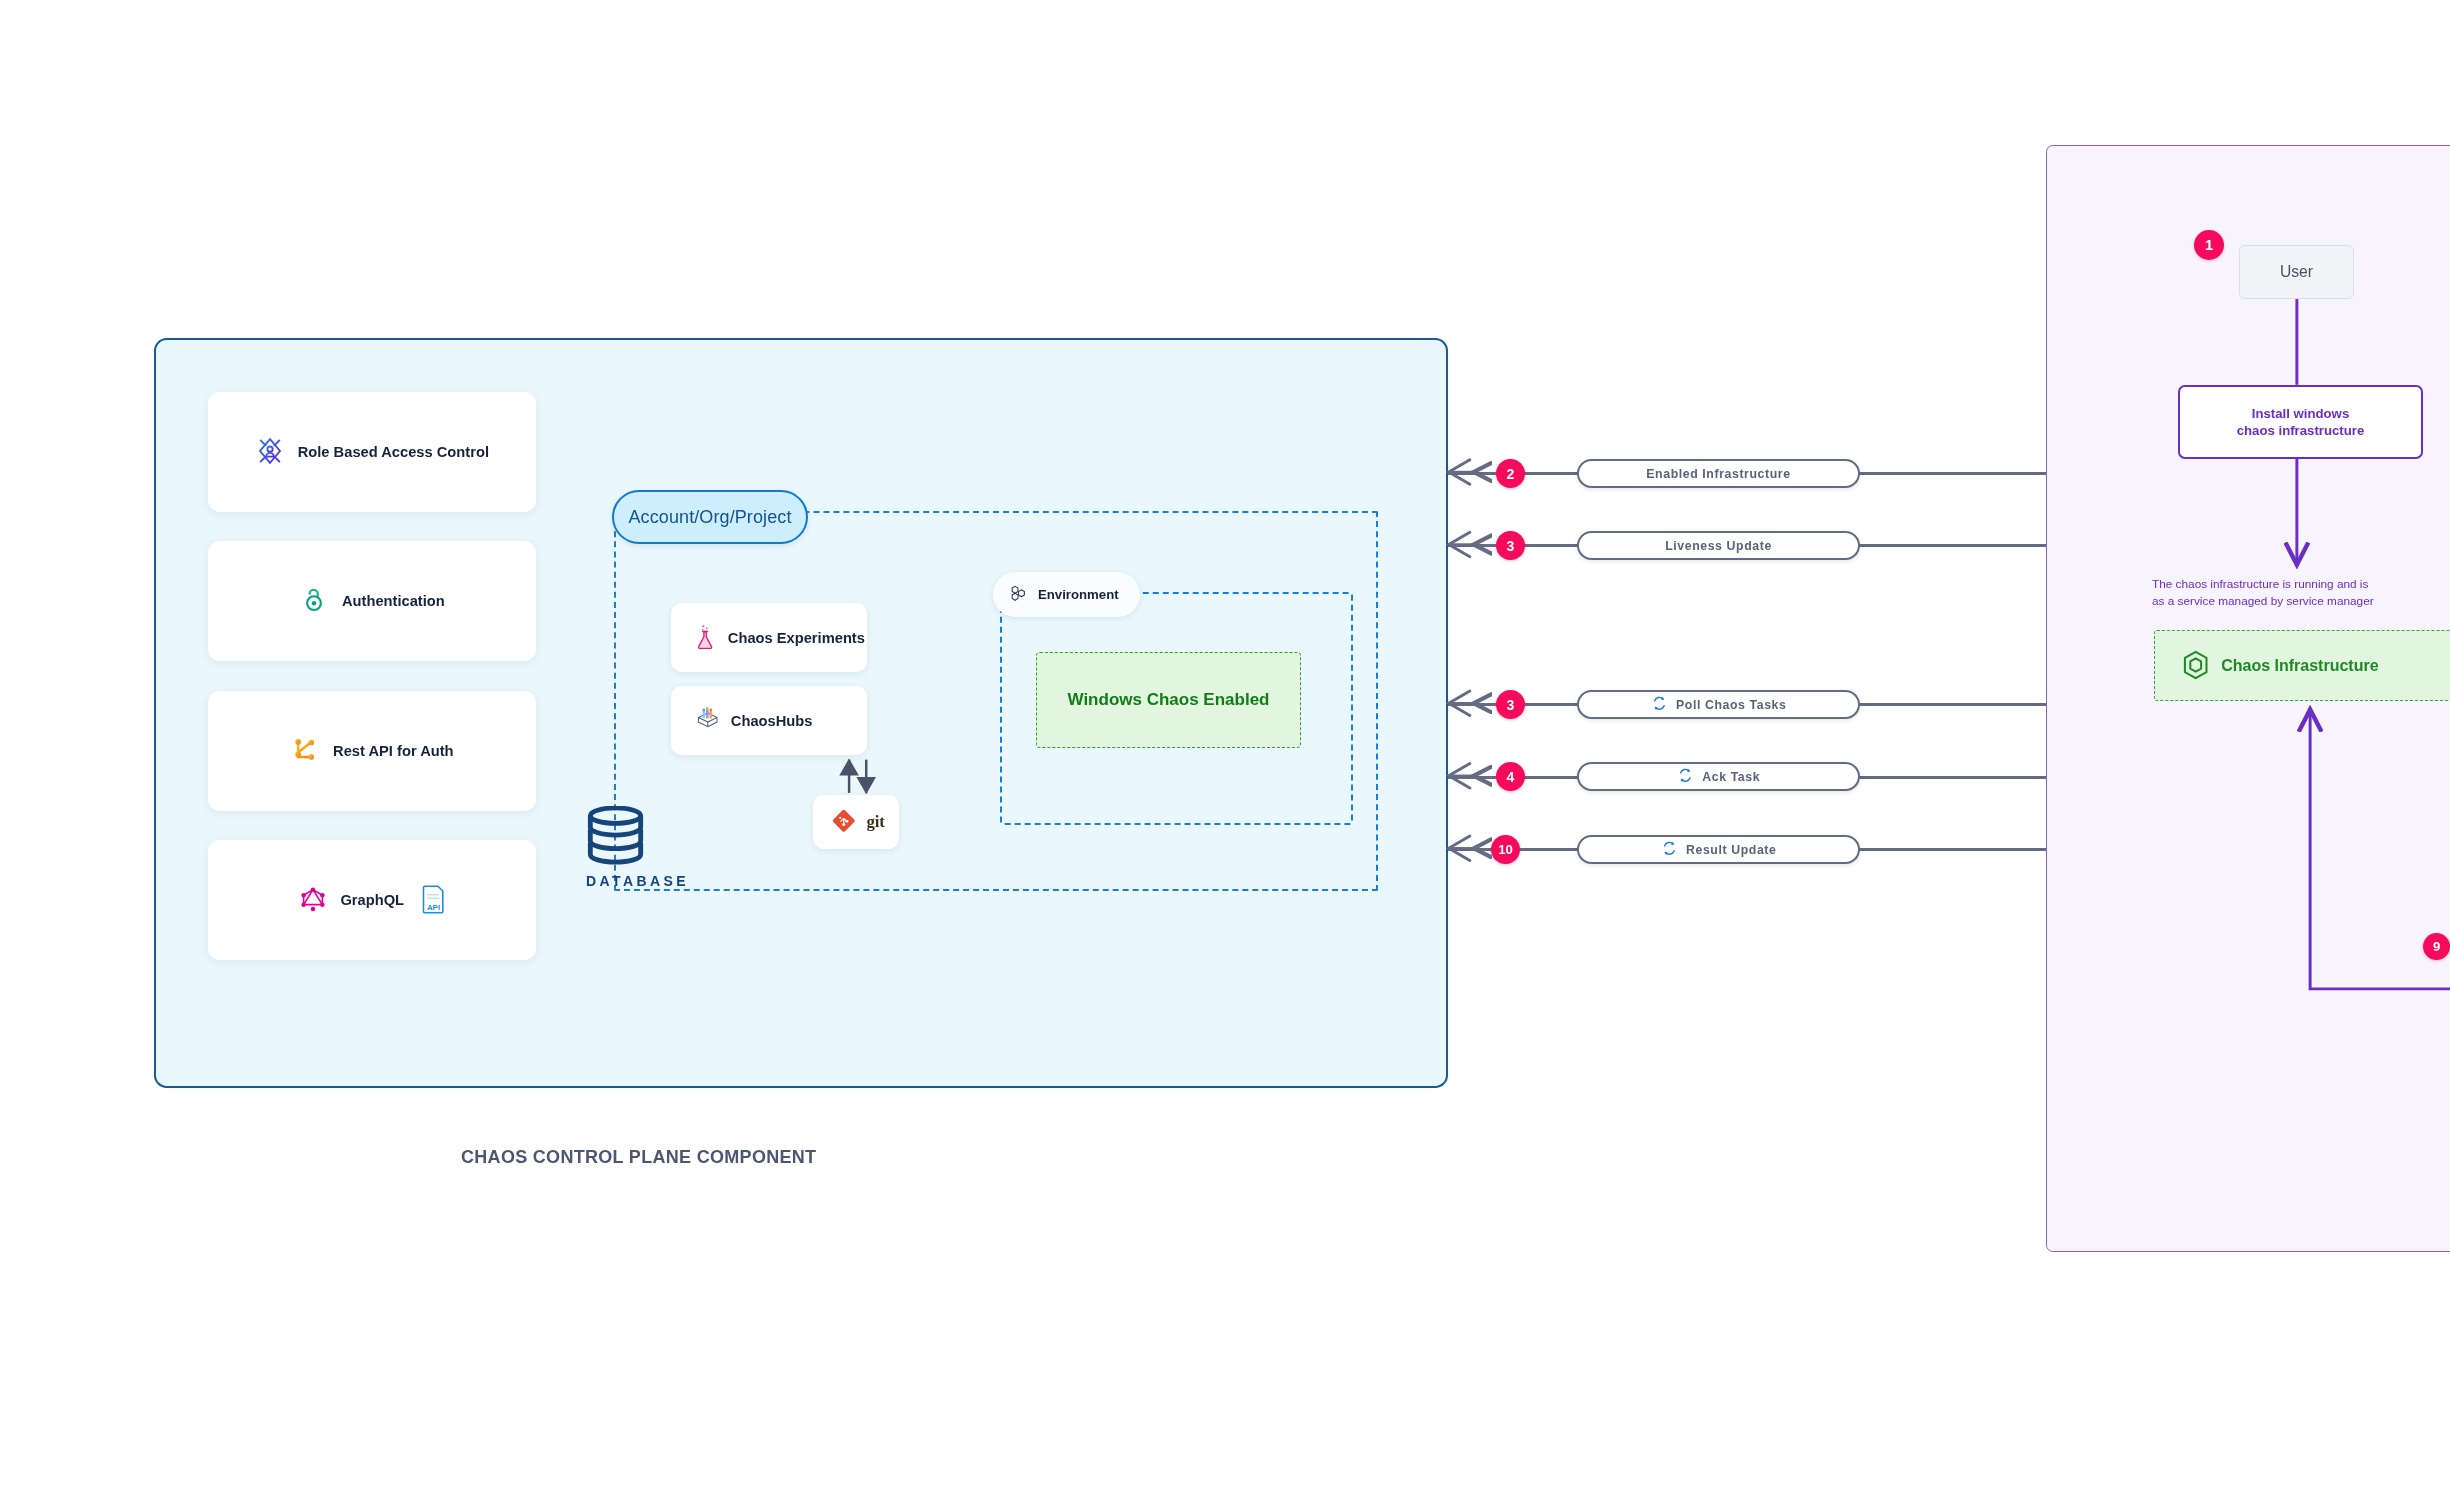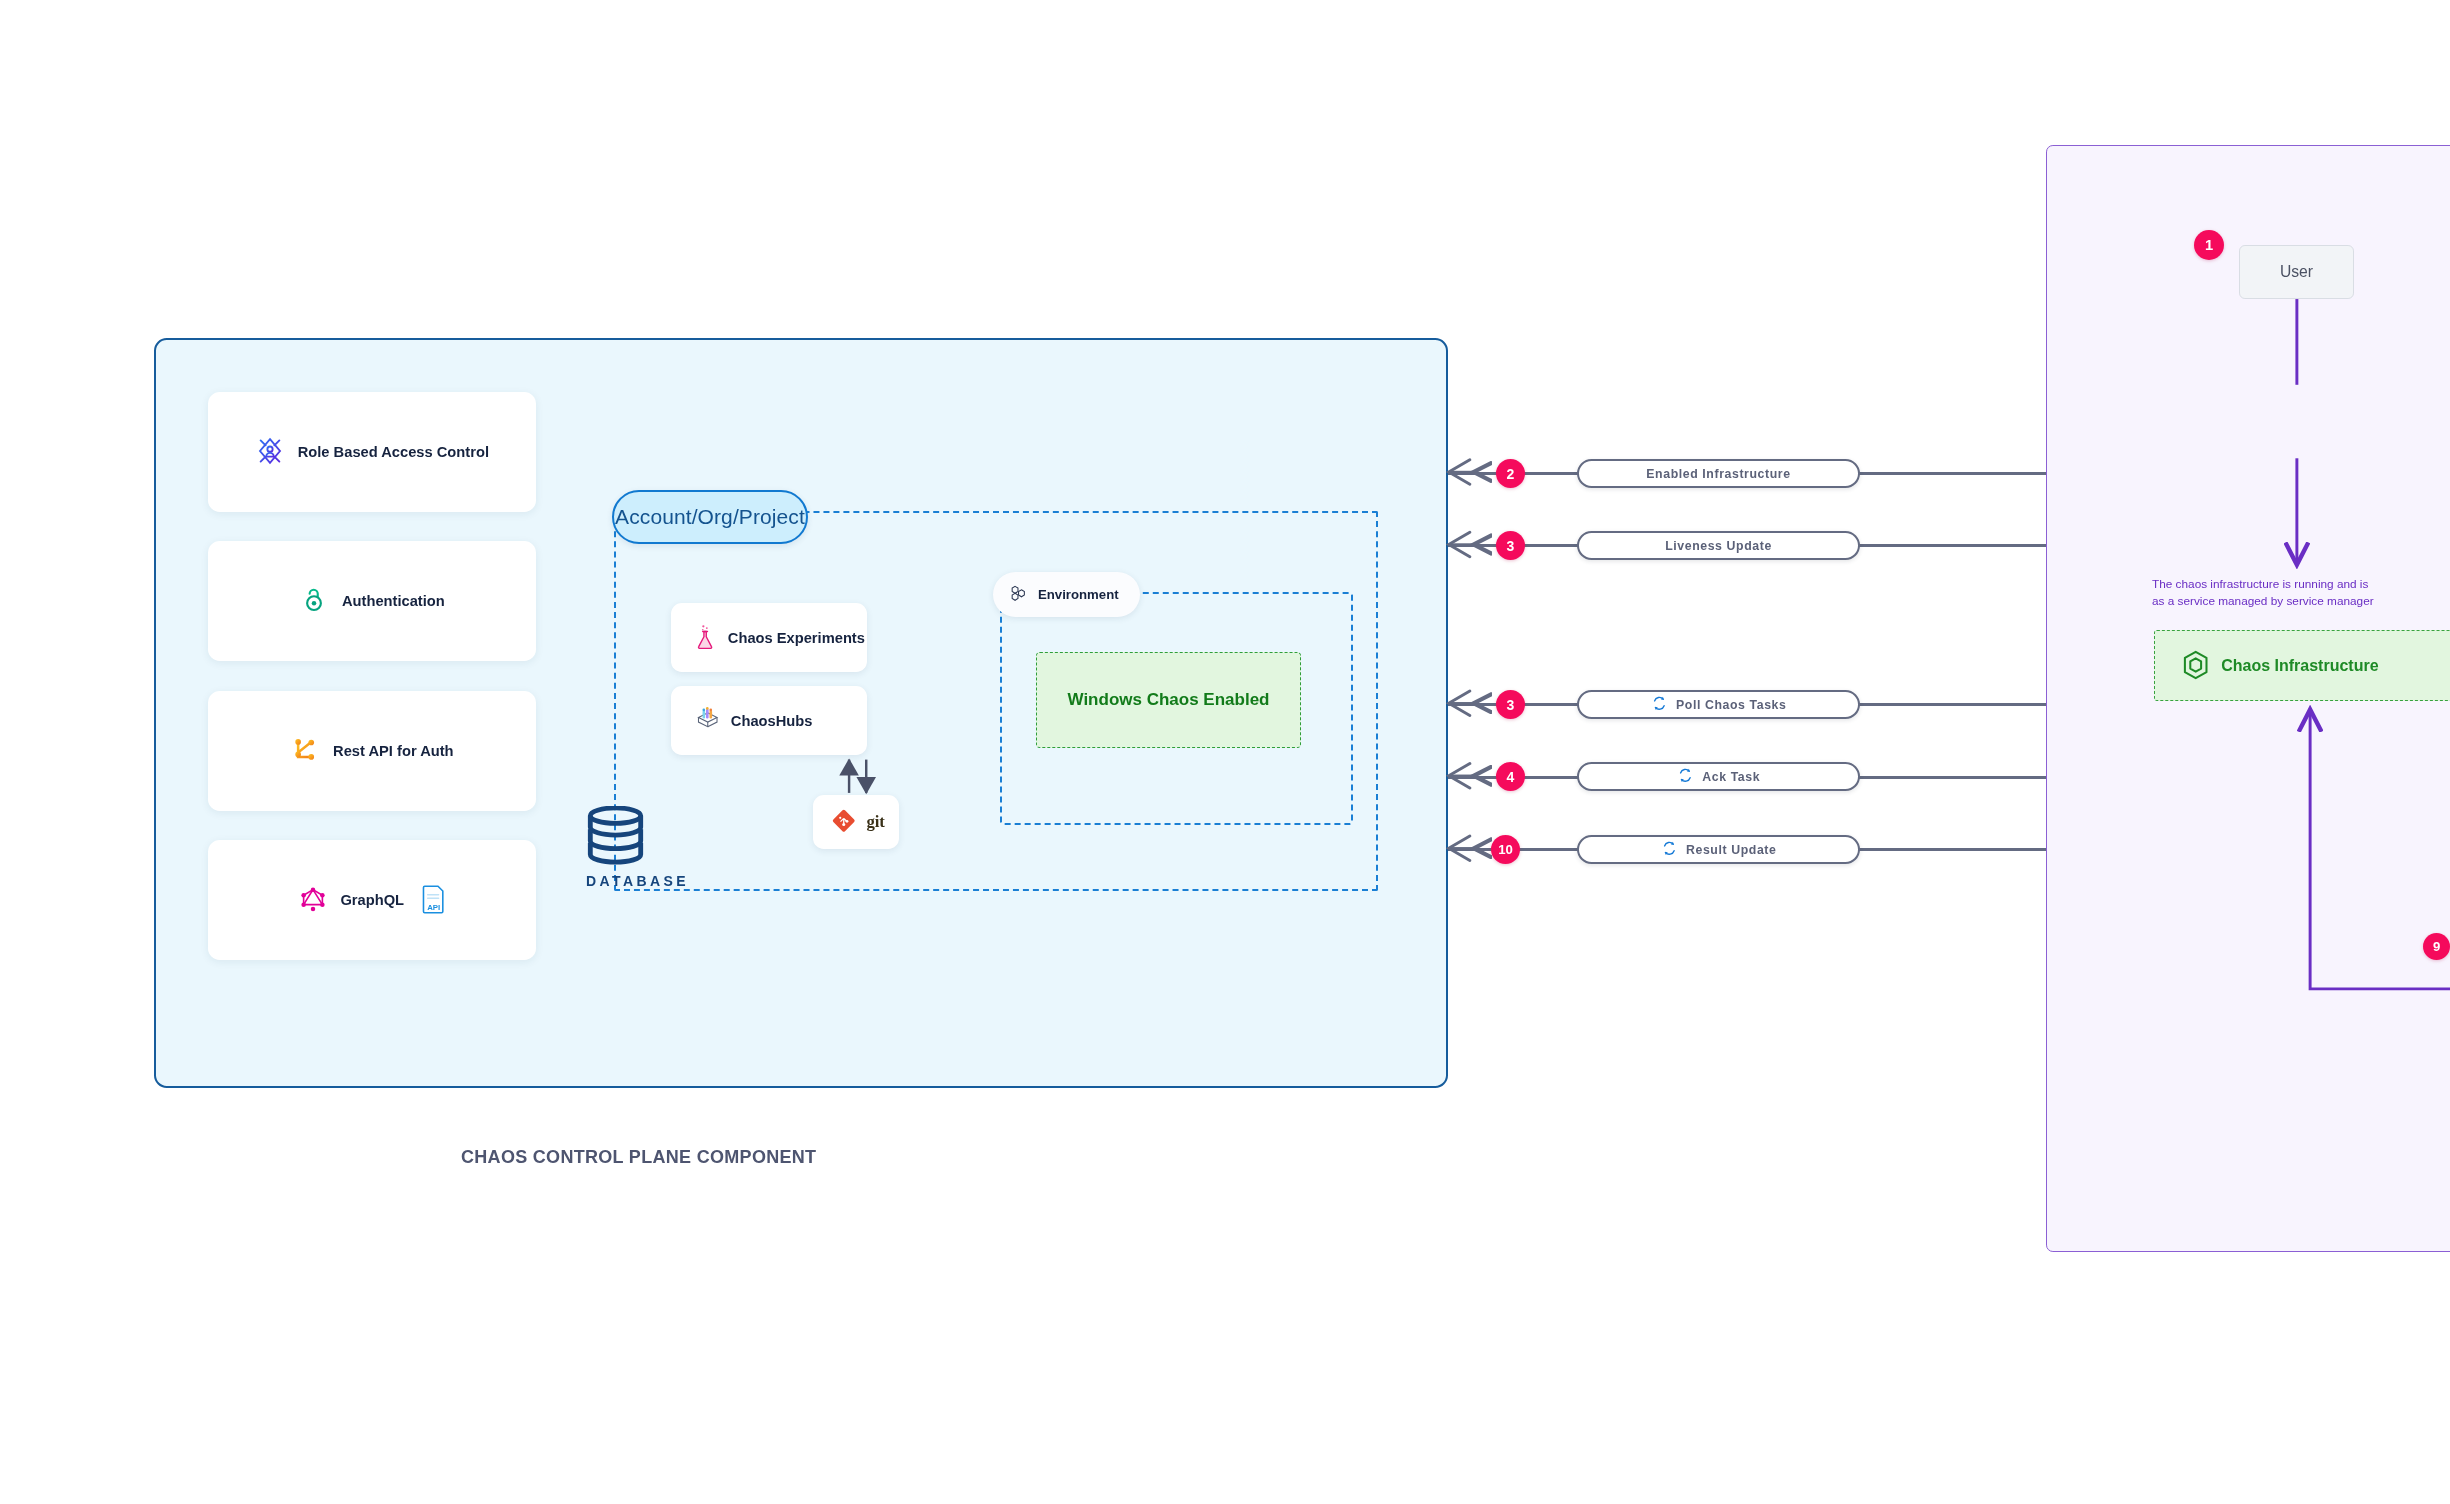--- a/index.html
+++ b/index.html
@@ -22,21 +22,21 @@
   #aop-region{
     position:absolute;left:614px;top:511px;width:764px;height:380px;
     border:2.5px dashed #1a7fd4;border-radius:2px;box-sizing:border-box;background:transparent;
   }
   #aop-pill{
     position:absolute;left:612px;top:490px;width:196px;height:54px;
     background:#cdeefd;border:2.5px solid #1179d0;border-radius:27px;
     display:flex;align-items:center;justify-content:center;box-sizing:border-box;
     box-shadow:0 2px 5.9px rgba(20,60,110,.10);
   }
-  #aop-pill span{font-size:21px;color:#14538f;letter-spacing:0.1px;}
+  #aop-pill span{font-size:18px;color:#14538f;letter-spacing:0.1px;}
 
   .inner-card{
     position:absolute;background:#ffffff;border-radius:10.8px;
     box-shadow:0 2px 7.8px rgba(30,60,90,.09);
     display:flex;align-items:center;gap:10.8px;padding-left:23.5px;box-sizing:border-box;
   }
   .inner-card .ic-label{font-size:14.7px;font-weight:700;color:#16233f;white-space:nowrap;}
 
   
   #env-region{
@@ -330,20 +330,24 @@
   </div>
   <div class="badge" style="left:1491px;top:835px;width:29px;height:29px;font-size:13.2px;">10</div>
 
   <div id="exec-plane"></div>
 
   <div class="node-box" id="user-box">
     <span>User</span>
   </div>
   <div class="badge" style="left:2194px;top:230px;width:30px;height:30px;font-size:14.7px;">1</div>
 
+  <div class="node-box" id="install-box">
+    <span style="white-space:pre-line;">Install windows
+chaos infrastructure</span>
+  </div>
 
   <div class="note" style="left:2152px;top:576px;font-size:11.8px;white-space:pre-line;">The chaos infrastructure is running and is
 as a service managed by service manager</div>
 
   <div class="node-box" id="chaos-infra">
     <span>
       <svg width="27.4" height="30" viewBox="0 0 44 50">
         <path d="M22 3 L40 13 v24 L22 47 L4 37 V13 Z" fill="none" stroke="#1e8a26" stroke-width="3.4" stroke-linejoin="round"></path>
         <path d="M22 14 L31 19 v12 L22 36 L13 31 V19 Z" fill="none" stroke="#1e8a26" stroke-width="3.4" stroke-linejoin="round"></path>
       </svg>

